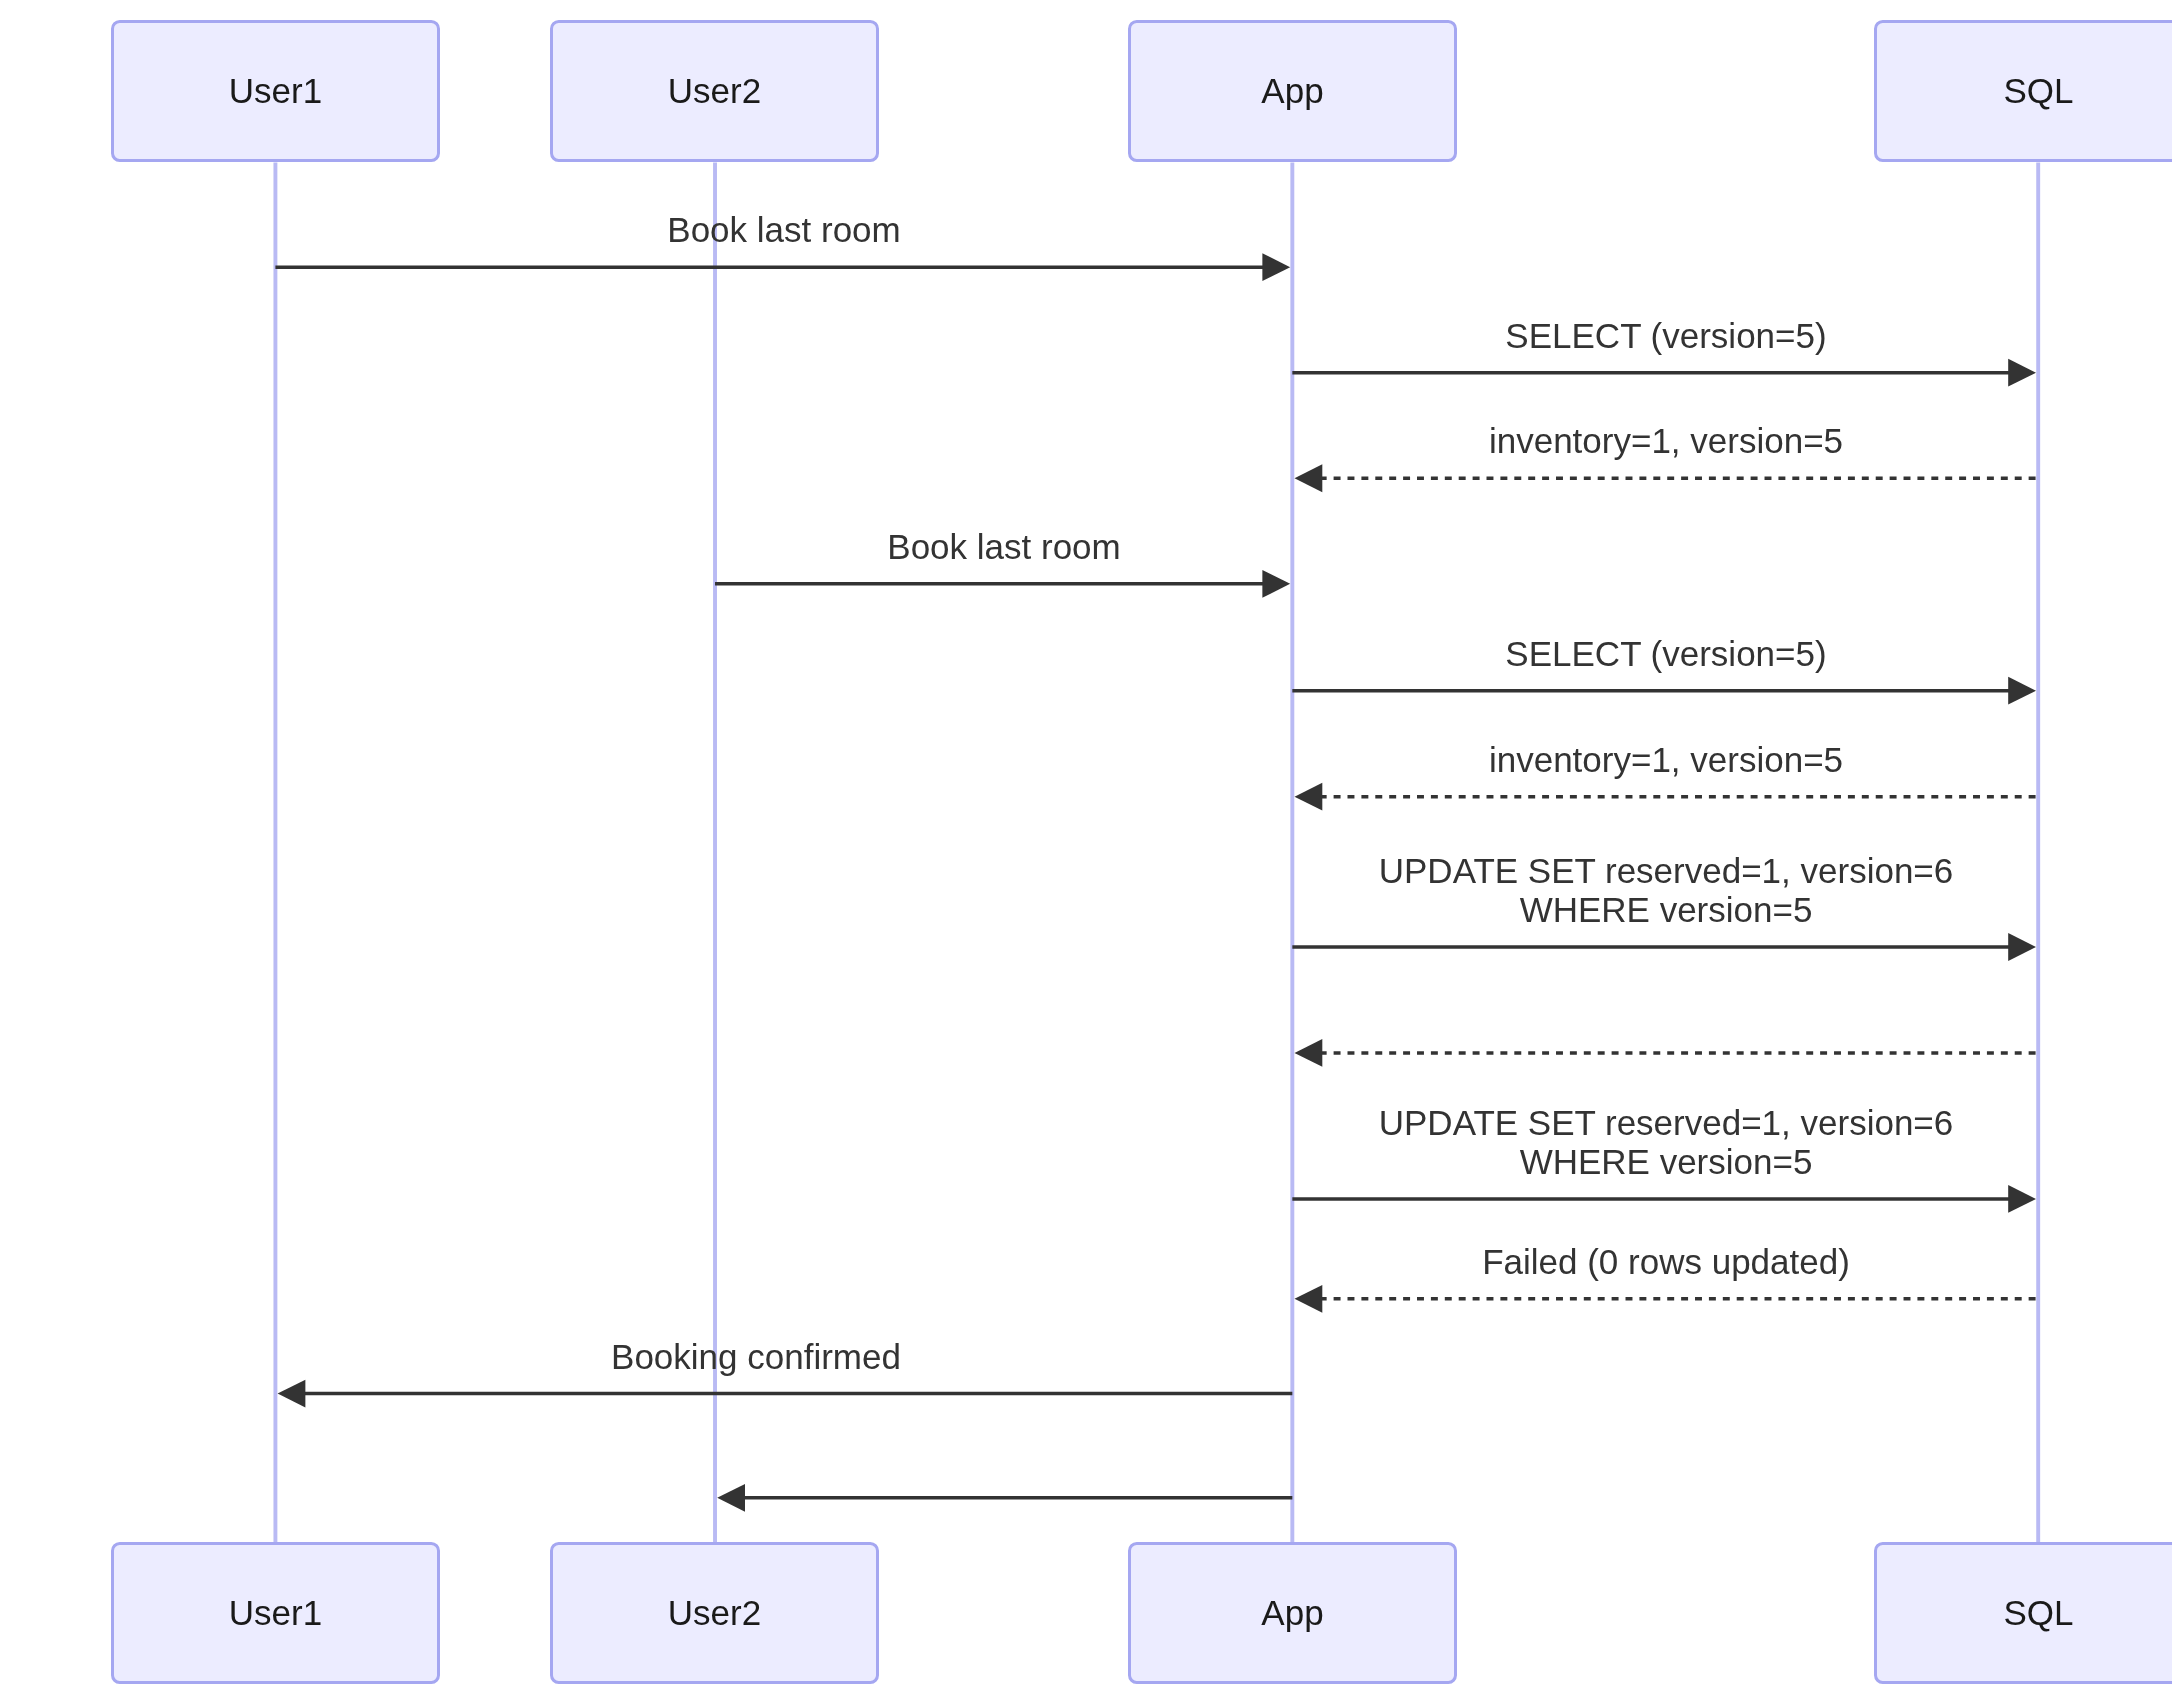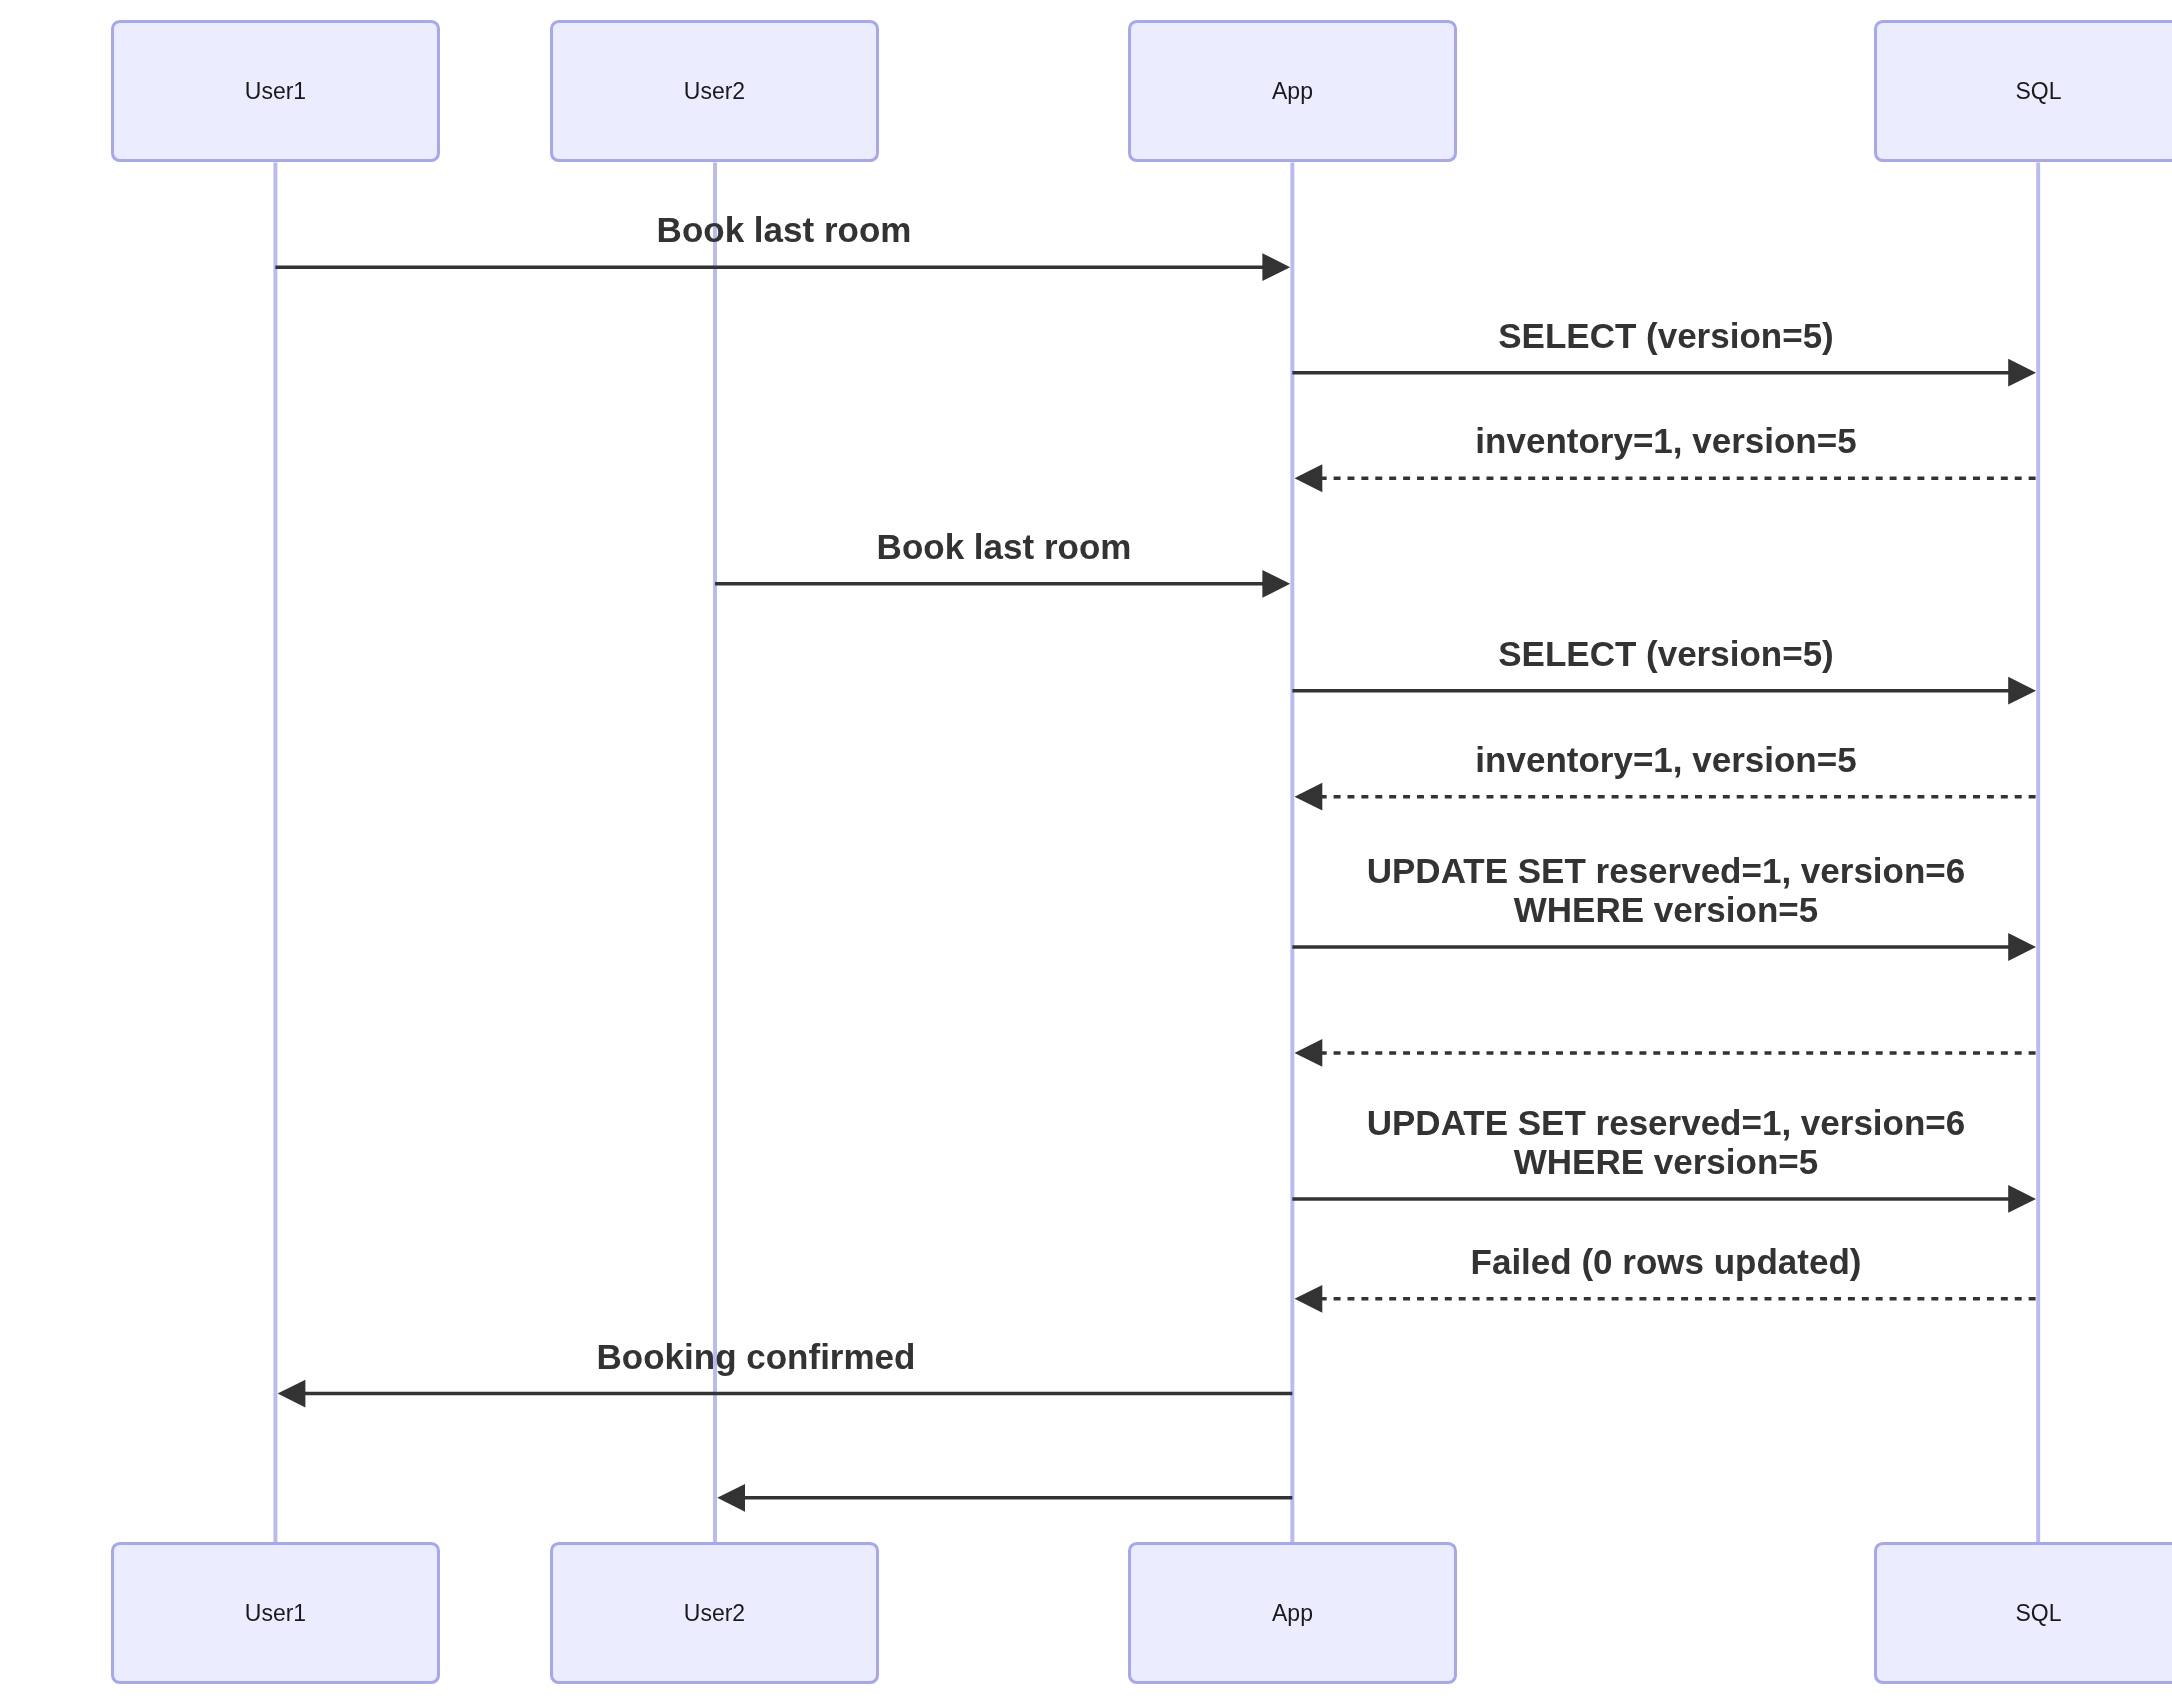--- a/index.html
+++ b/index.html
@@ -48,33 +48,32 @@
     width: 329px;
     height: 142px;
     background: var(--actor_fill);
     border: 3.9px solid var(--actor_border);
     border-radius: 8.7px;
     display: flex;
     align-items: center;
     justify-content: center;
   }
   .actor-box span {
-    font-size: 23px;
+    font-size: 35px;
     color: var(--actor_text);
     white-space: nowrap;
   }
   .msg-label {
     position: absolute;
     transform: translate(-50%, -100%);
     font-size: 35px;
     line-height: 39px;
     color: var(--message_text);
     text-align: center;
     white-space: pre-line;
-    font-weight: bold;
   }
 </style>
 </head>
 <body>
 
 <div class="diagram">
 
   <svg class="layer" viewBox="0 0 5320 3925">
 
     <line class="lifeline" x1="634" y1="374" x2="634" y2="3550"></line>

